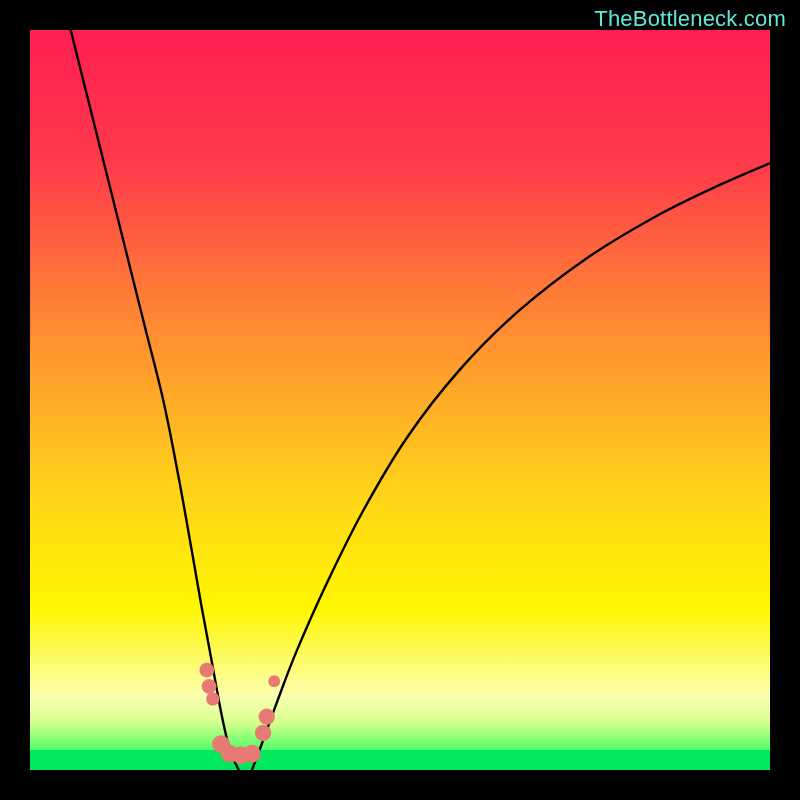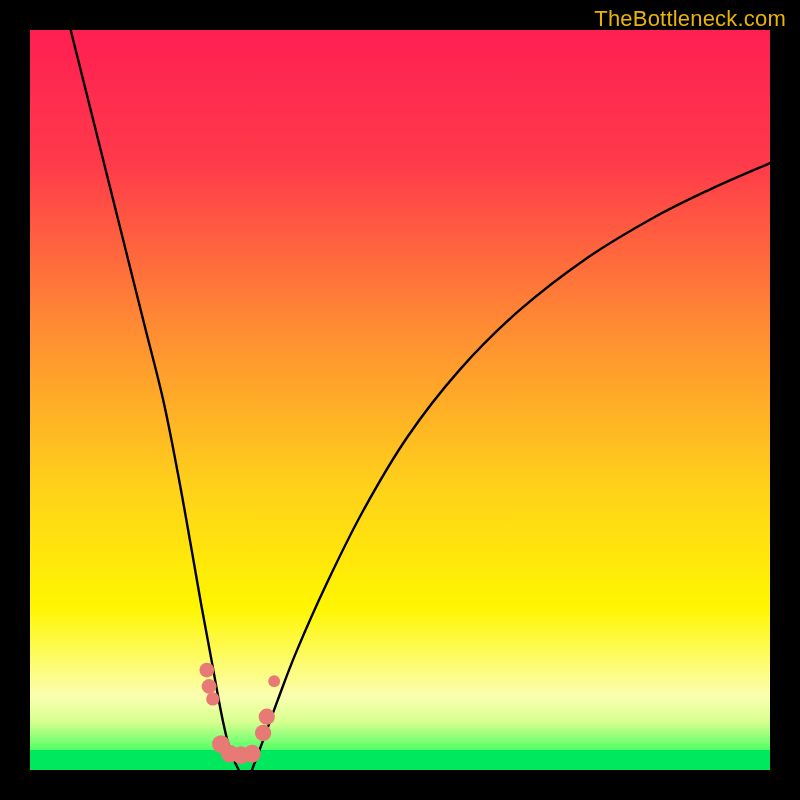--- a/index.html
+++ b/index.html
@@ -37,21 +37,21 @@
   svg.curves {
     position: absolute;
     inset: 0;
     width: 100%;
     height: 100%;
   }
   .watermark {
     position: absolute;
     top: 6px;
     right: 14px;
-    color: #eab308;
+    color: #5eead4;
     font-size: 22px;
     font-weight: 500;
     letter-spacing: 0.2px;
     user-select: none;
   }
 </style>
 </head>
 <body>
 
 <div class="frame">

